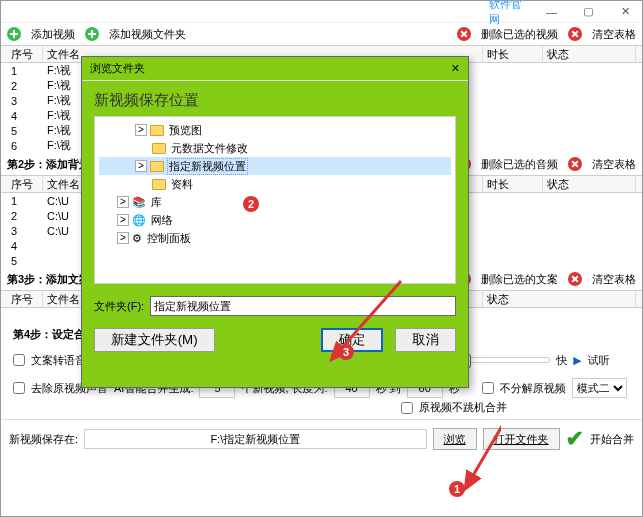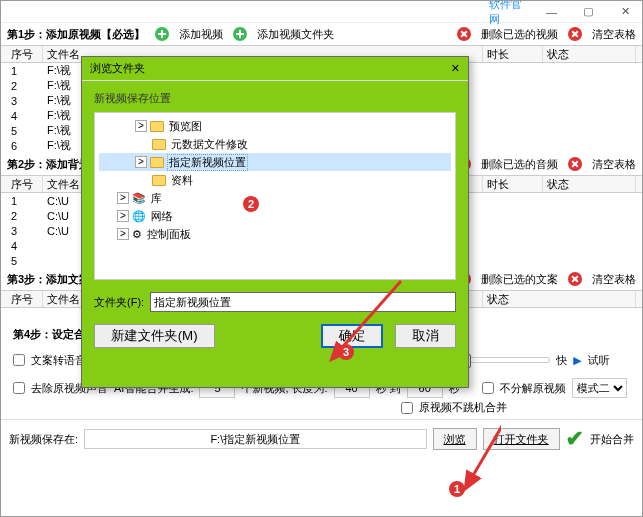--- a/index.html
+++ b/index.html
@@ -32,21 +32,21 @@
   .slider .thumb{position:absolute;top:-4px;width:8px;height:14px;background:#fff;border:1px solid #666;border-radius:2px;}
   .bottom-row{display:flex;align-items:center;padding:6px 8px;gap:6px;border-top:1px solid #ddd;}
   .bottom-row input[type=text]{flex:1;text-align:center;}
   .btn{border:1px solid #aaa;background:#f3f3f3;height:22px;padding:0 10px;display:inline-flex;align-items:center;cursor:default;text-decoration:underline;}
   .check{color:#2a9d2a;font-size:22px;font-weight:bold;}
 
   
   .dialog{position:absolute;left:80px;top:55px;width:388px;height:332px;background:#84cc16;border:1px solid #666;box-shadow:3px 3px 8px rgba(0,0,0,.3);z-index:10;}
   .dialog .titlebar{display:flex;align-items:center;justify-content:space-between;padding:4px 8px;border-bottom:1px solid #ddd;height:24px;}
   .dialog .body{padding:10px 12px 8px;}
-  .dialog .sub{font-size:11px;color:#333;margin-bottom:6px;}
+  .dialog .sub{font-size:15px;color:#333;margin-bottom:6px;}
   .dialog .treepane{border:1px solid #ccc;height:168px;background:#fff;overflow:hidden;}
   .tree-sc{height:100%;overflow:auto;padding:4px 4px;}
   .tnode{display:flex;align-items:center;height:18px;gap:3px;}
   .tnode .exp{width:12px;height:12px;border:1px solid #aaa;text-align:center;line-height:9px;font-size:10px;background:#fff;}
   .tnode .folder{width:14px;height:11px;background:#ffd867;border:1px solid #caa636;border-radius:1px;}
   .tnode.sel{background:#cde6ff;}
   .tnode.sel .lbl{border:1px dotted #6aa2e0;padding:0 1px;}
   .tnode .lbl{padding:0 2px;}
   .pl1{padding-left:18px;} .pl2{padding-left:36px;}
   .dialog .pathrow{display:flex;align-items:center;gap:6px;margin:12px 0;}
@@ -65,21 +65,20 @@
 <body>
 
 <div class="topbar">
   <span class="brand">软件官网</span>
   <span class="wbtn">—</span>
   <span class="wbtn">▢</span>
   <span class="wbtn">✕</span>
 </div>
 
 <div class="step-row">
-  <span class="step-label">第1步：添加原视频【必选】</span>
   <span class="ic add"></span>
   <span class="lnk">添加视频</span>
   <span class="ic add"></span>
   <span class="lnk">添加视频文件夹</span>
   <span style="flex:1"></span>
   <span class="ic del"></span>
   <span class="lnk">删除已选的视频</span>
   <span class="ic del"></span>
   <span class="lnk">清空表格</span>
 </div>

